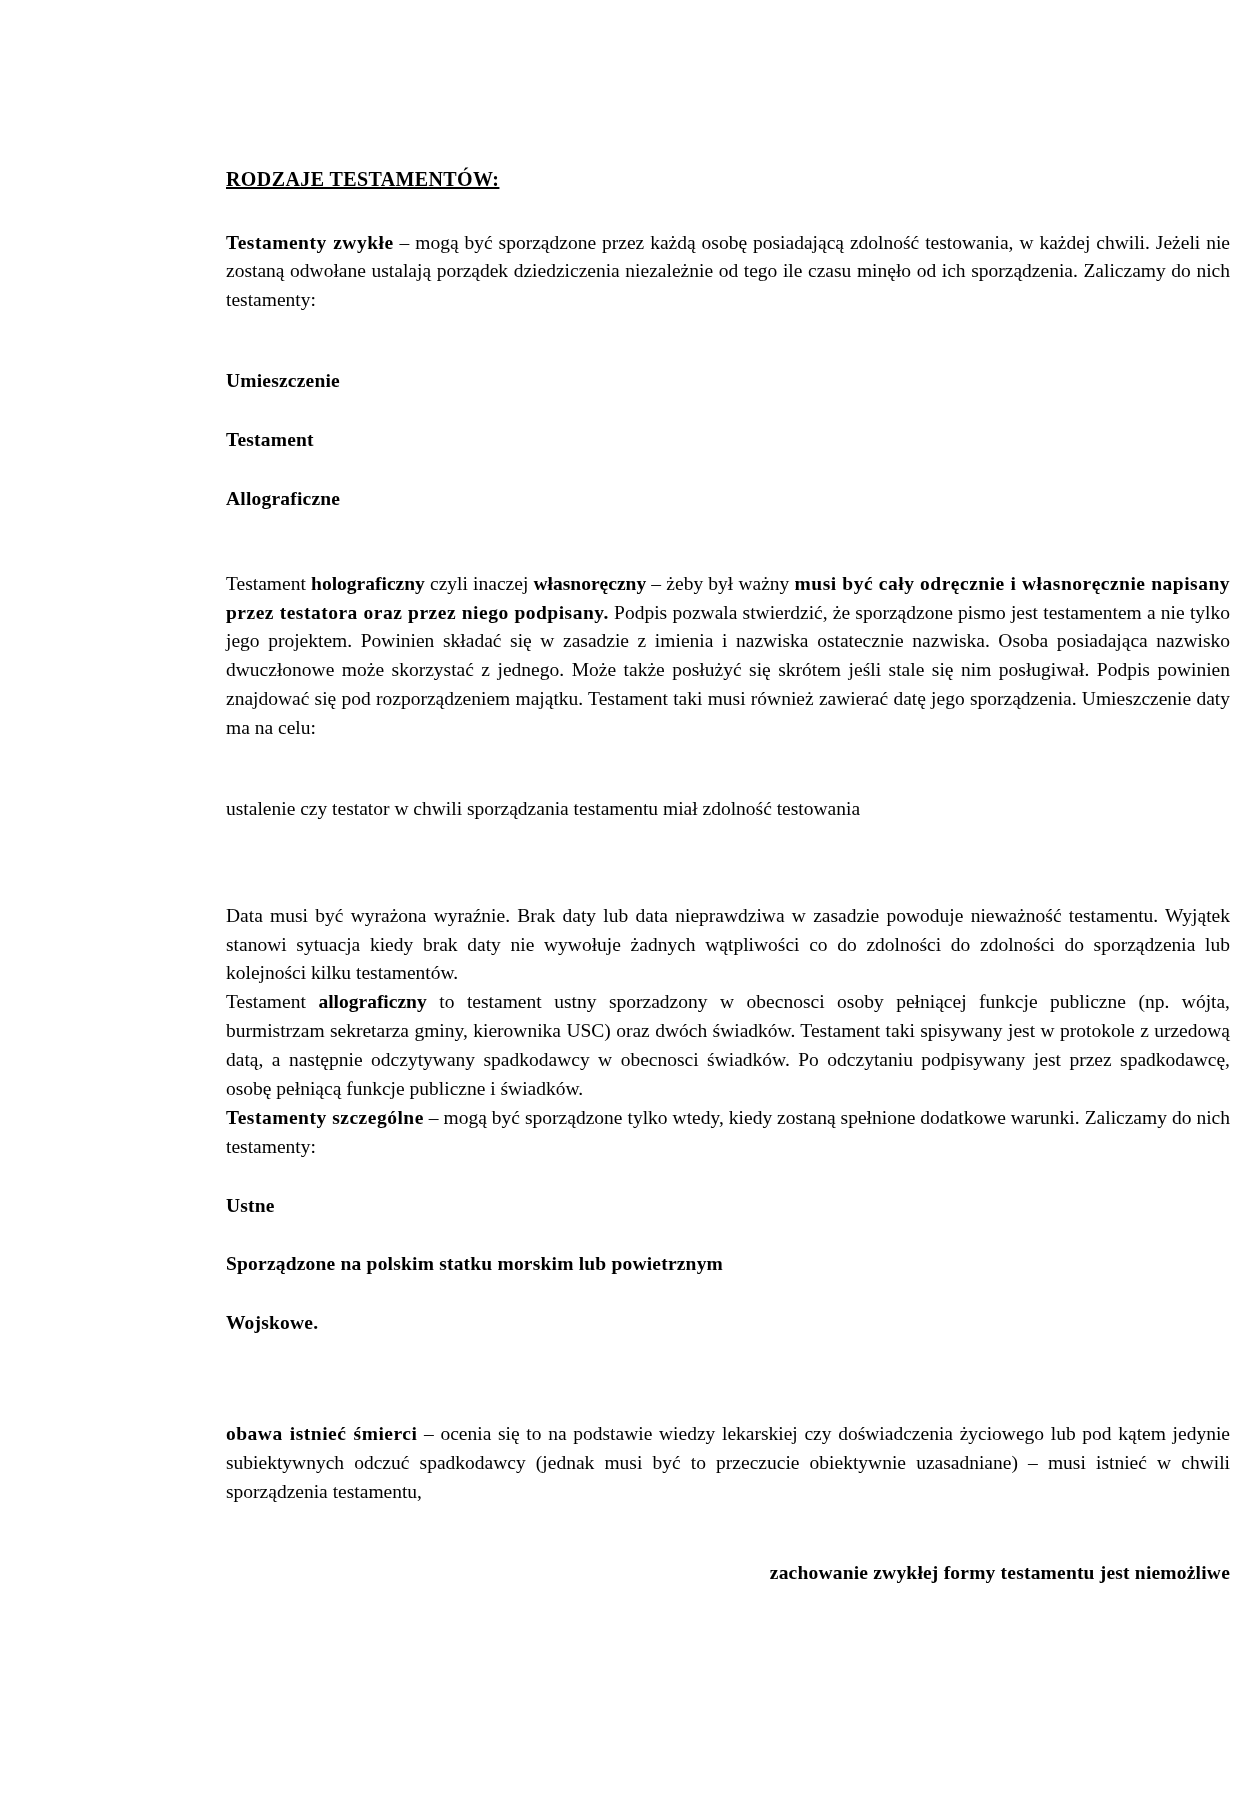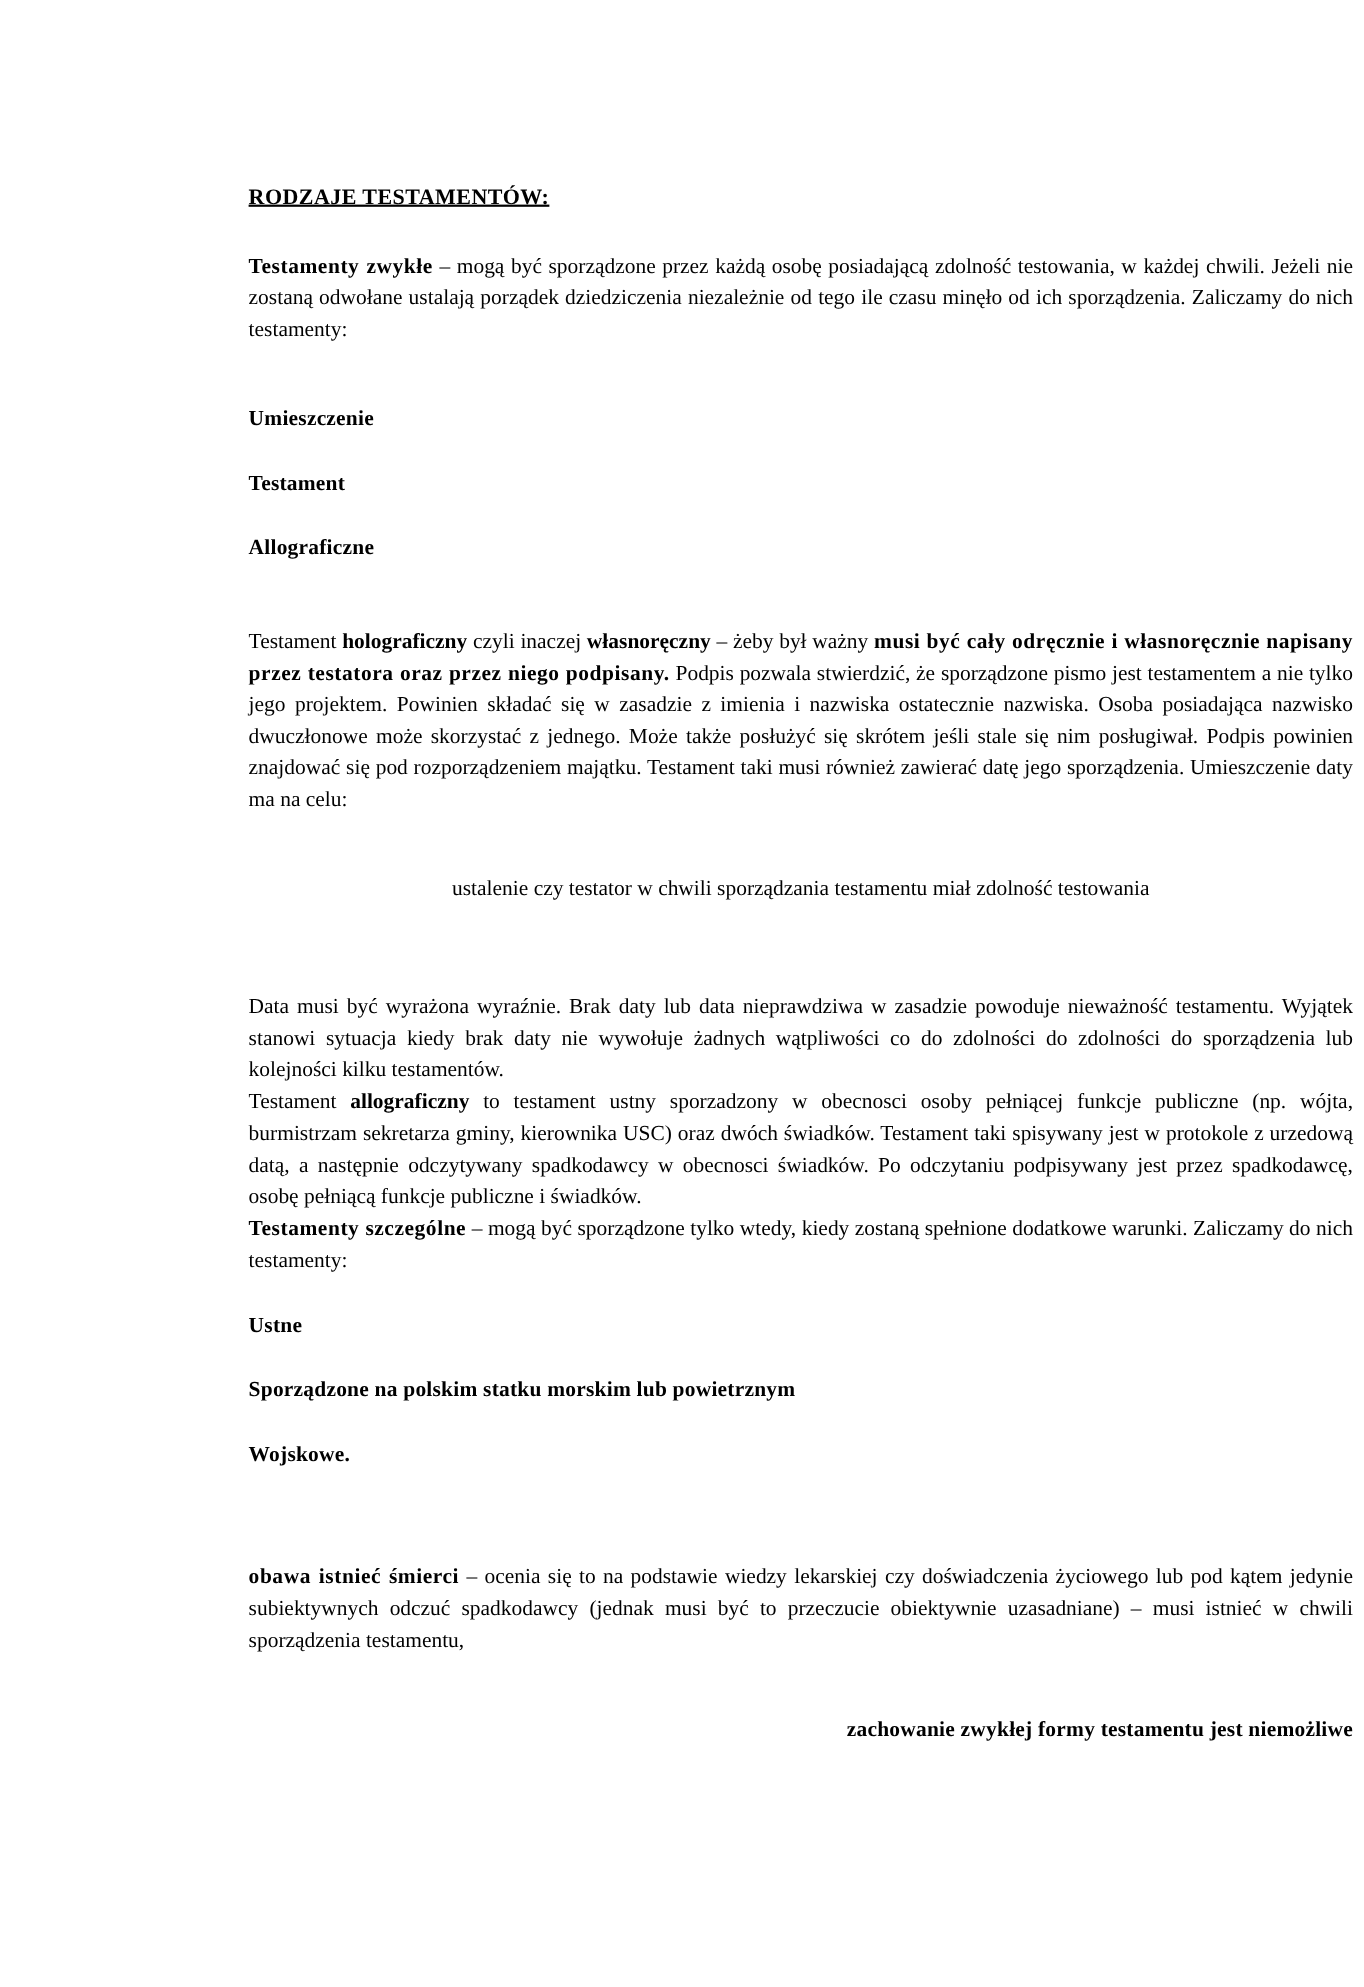--- a/index.html
+++ b/index.html
@@ -42,21 +42,21 @@
   .gap-sm { height: 26px; }
   .gap-md { height: 30px; }
   .heading-item {
     font-weight: bold;
     margin: 0 0 30px 0;
     text-align: left;
     letter-spacing: 0.2px;
   }
   .plainline {
     margin: 0 0 26px 0;
-    text-align: center;
+    text-align: left;
   }
   b, strong { font-weight: bold; }
   .sp { letter-spacing: 0.5px; }
   .last-line { text-align: right; }
 </style>
 </head>
 <body>
 
 <div class="page">
   <div class="doc">

